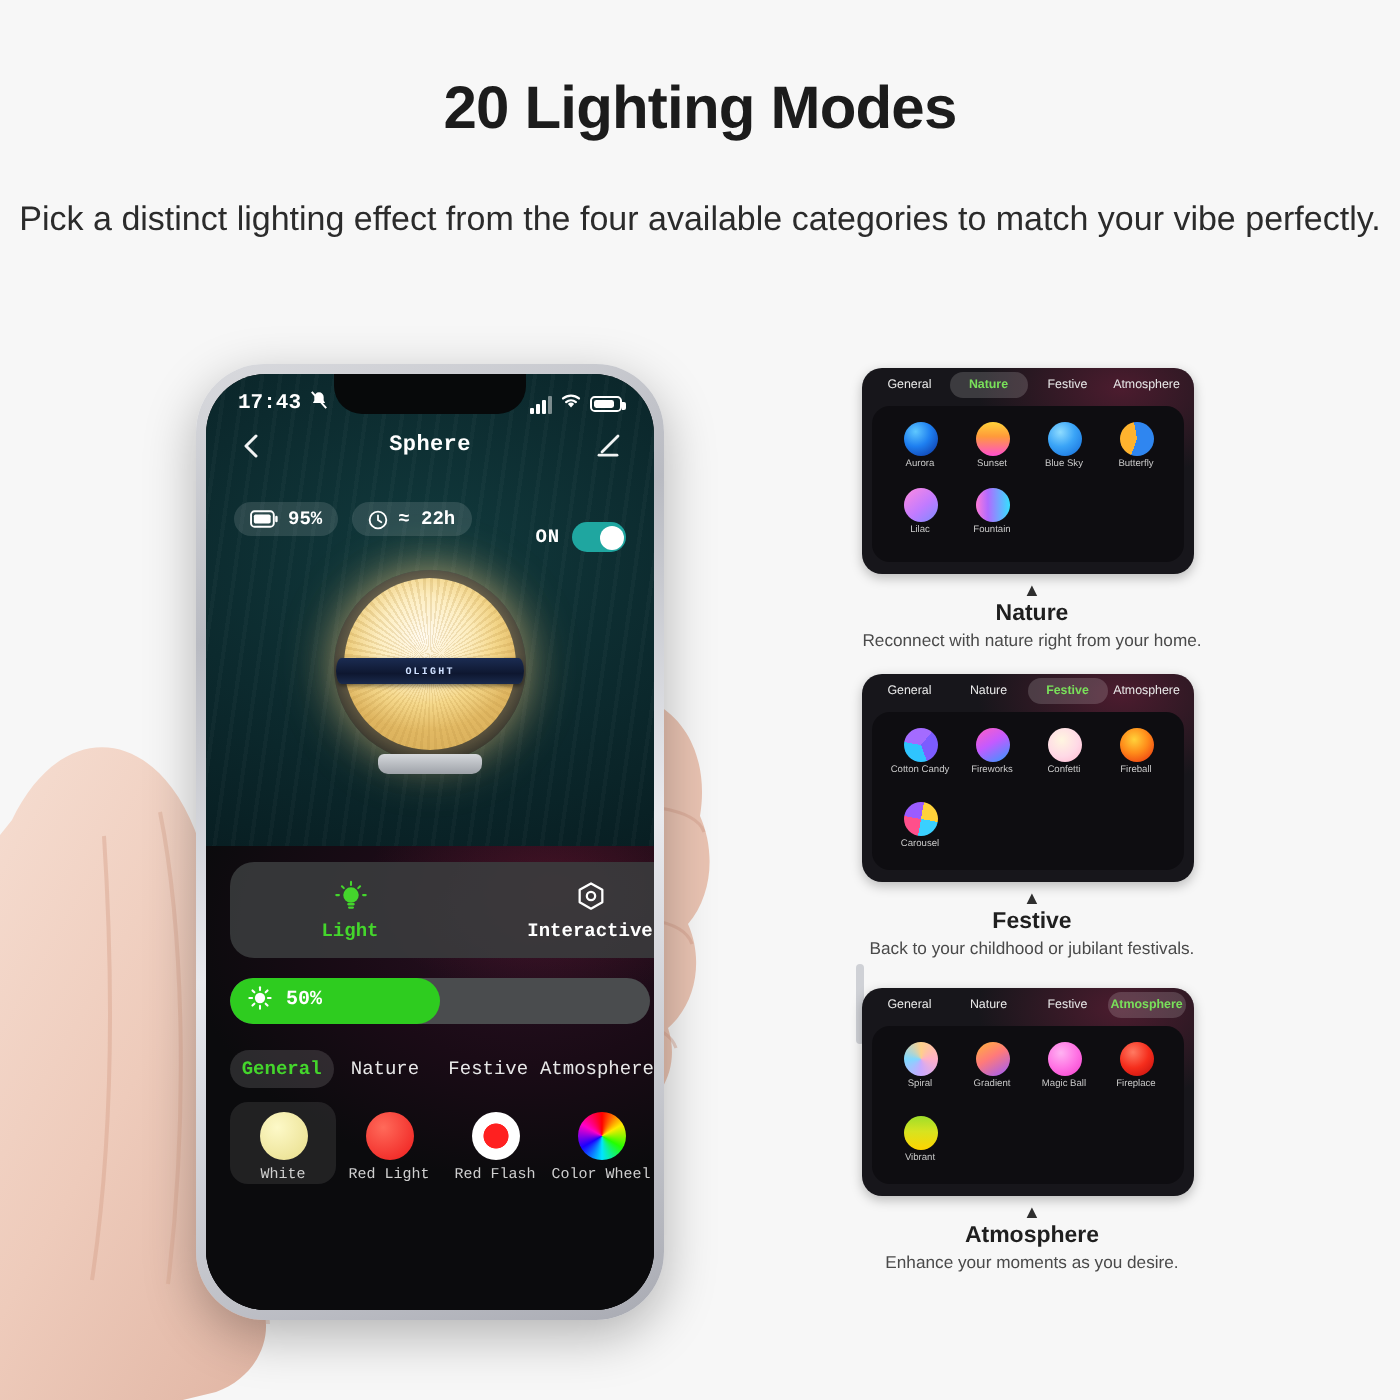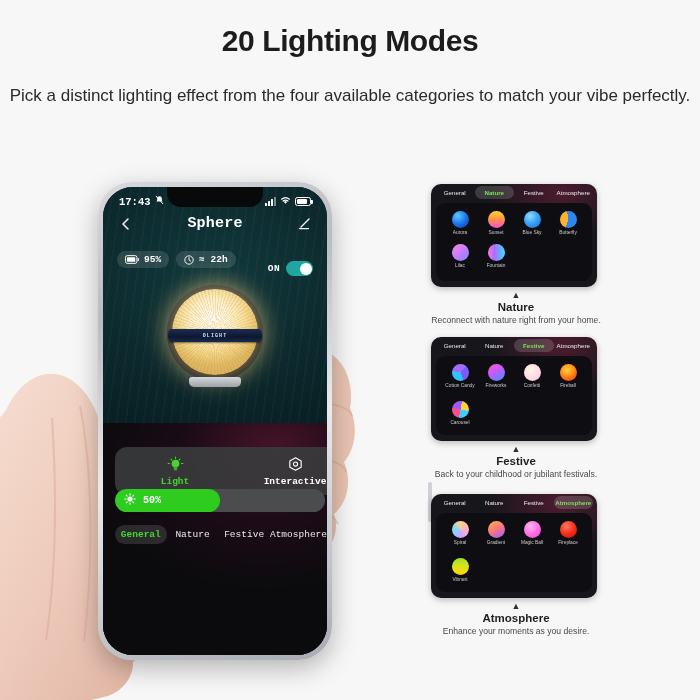--- a/index.html
+++ b/index.html
@@ -7,21 +7,21 @@
     width: 700px; height: 700px;
     background: #f7f7f7;
     font-family: "Liberation Sans", sans-serif;
     overflow: hidden;
   }
   #root { position: relative; width: 700px; height: 700px; background: #f7f7f7; }
 
   
   .header { position: absolute; top: 0; left: 0; width: 700px; text-align: center; }
   .title {
-    margin-top: 24px;
+    margin-top: 38px;
     font-size: 30px; font-weight: 700; color: #1c1c1c;
     letter-spacing: -0.4px;
   }
   .subtitle {
     margin-top: 26px;
     font-size: 17px; color: #2b2b2b; line-height: 1.42;
     font-weight: 400;
   }
 
   
@@ -92,21 +92,21 @@
   .ico-batt{ width:16px; height:8.5px; border:1.2px solid #fff; border-radius:2.4px; position:relative; display:inline-block;}
   .ico-batt::after{content:"";position:absolute;right:-3px;top:2px;width:1.6px;height:4px;background:#fff;border-radius:0 1px 1px 0;}
   .ico-batt i{position:absolute;left:1px;top:1px;bottom:1px;width:72%;background:#fff;border-radius:1.2px;}
 
   
   .navbar{
     position:absolute; z-index:5; top:28px; left:0; width:100%;
     display:flex; align-items:center; justify-content:space-between;
     padding:0 15px; color:#fff;
   }
-  .nav-title{ font-size:15px; font-weight:600; letter-spacing:.2px; }
+  .nav-title{ font-size:11px; font-weight:600; letter-spacing:.2px; }
   .nav-back, .nav-edit { width:16px; height:16px; opacity:.95; }
 
   
   .pills{
     position:absolute; z-index:5; top:56px; left:0; width:100%;
     display:flex; align-items:center; gap:7px; padding:0 14px;
   }
   .pill{
     display:flex; align-items:center; gap:5px;
     background:rgba(255,255,255,.12);
@@ -145,21 +145,21 @@
   }
   .lamp-logo{ color:#cfe0ff; font-size:5px; letter-spacing:1.1px; font-weight:700; }
   .lamp-base{
     position:absolute; left:24px; top:94px; width:52px; height:10px;
     background: linear-gradient(180deg,#d5d8dc,#9ea2a8);
     border-radius:3px 3px 5px 5px;
   }
 
   
   .modecard{
-    position:absolute; z-index:5; left:12px; top:260px; width:240px; height:48px;
+    position:absolute; z-index:5; left:12px; top:244px; width:240px; height:48px;
     background:rgba(58,60,62,.88); border-radius:12px;
     display:flex; align-items:center;
   }
   .modeitem{ flex:1; text-align:center; color:#fff; font-size:9.5px; font-weight:600; }
   .modeitem.active{ color:#44d62c; }
   .modeicon{ height:18px; display:flex; align-items:center; justify-content:center; margin-bottom:3px; }
 
   
   .slider{
     position:absolute; z-index:5; left:12px; top:302px; width:210px; height:23px;
@@ -395,20 +395,38 @@
         </div>
       </div>
 
       <div class="ptabs">
         <div class="ptab sel">General</div>
         <div class="ptab">Nature</div>
         <div class="ptab">Festive</div>
         <div class="ptab">Atmosphere</div>
       </div>
 
+      <div class="pscenes">
+        <div class="pscene sel">
+          <div class="dot" style="background:radial-gradient(circle at 36% 32%, #fdf9c8, #e8dd8a)"></div>
+          <div class="cap">White</div>
+        </div>
+        <div class="pscene">
+          <div class="dot" style="background:radial-gradient(circle at 36% 32%, #ff6a5a, #ee1b1b)"></div>
+          <div class="cap">Red Light</div>
+        </div>
+        <div class="pscene">
+          <div class="dot" style="background:radial-gradient(circle at 50% 50%, #ff2020 0 36%, #ffffff 38% 100%)"></div>
+          <div class="cap">Red Flash</div>
+        </div>
+        <div class="pscene">
+          <div class="dot" style="background:conic-gradient(#ff0000,#ffea00,#22ff00,#00e5ff,#1a00ff,#ff00c8,#ff0000)"></div>
+          <div class="cap">Color Wheel</div>
+        </div>
+      </div>
 
     </div>
   </div>
 
   <div class="panelgroup" style="left:431px; top:184px;">
     <div class="panel">
       <div class="panel-glow"></div>
       <div class="panel-tabs">
         <div class="panel-tab">General</div>
         <div class="panel-tab sel">Nature</div>

